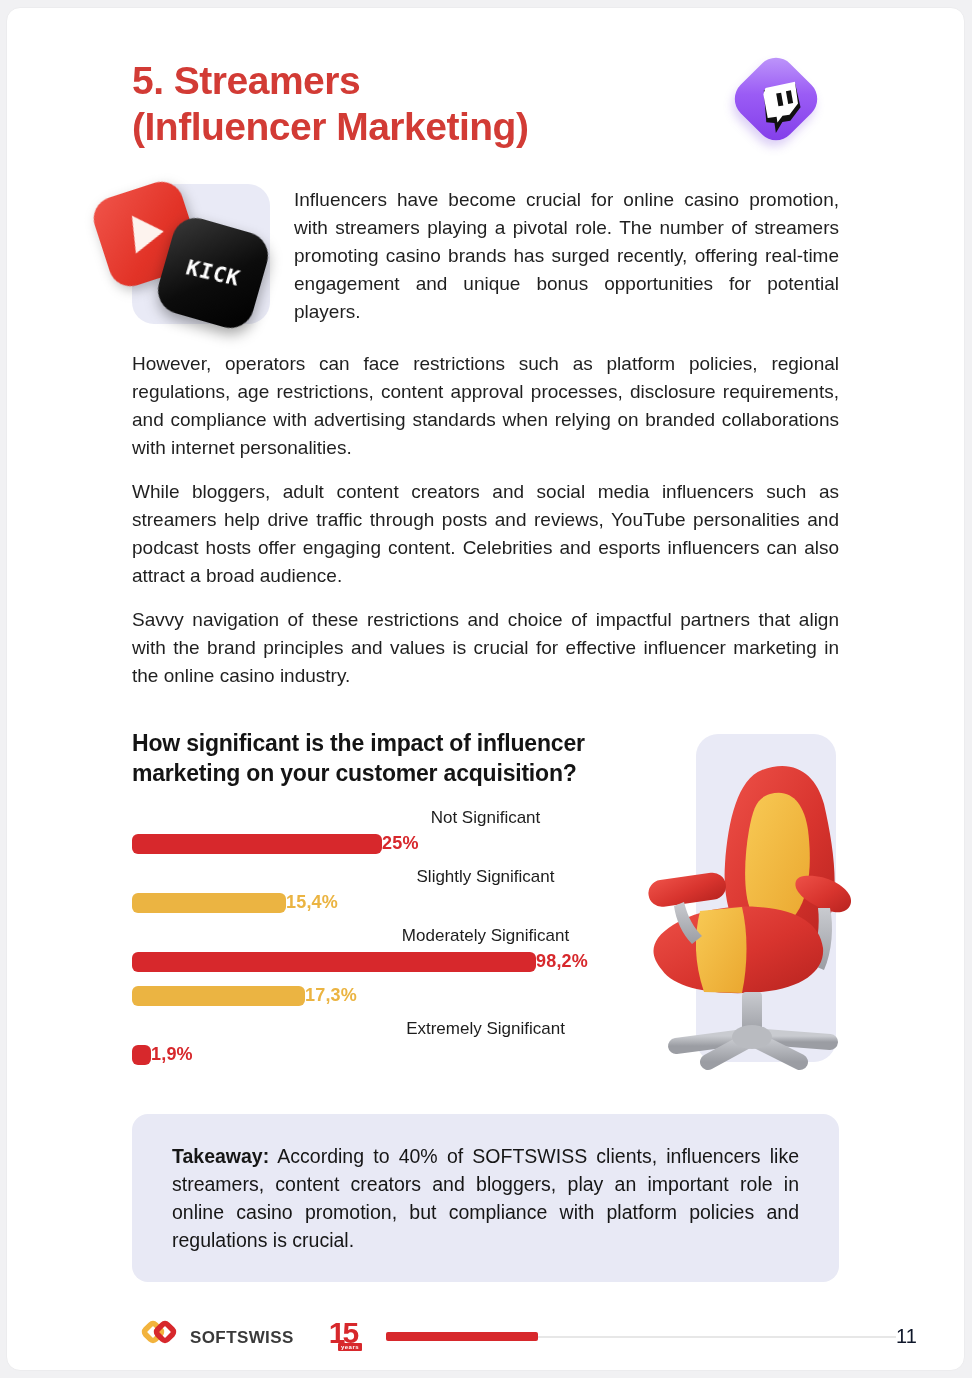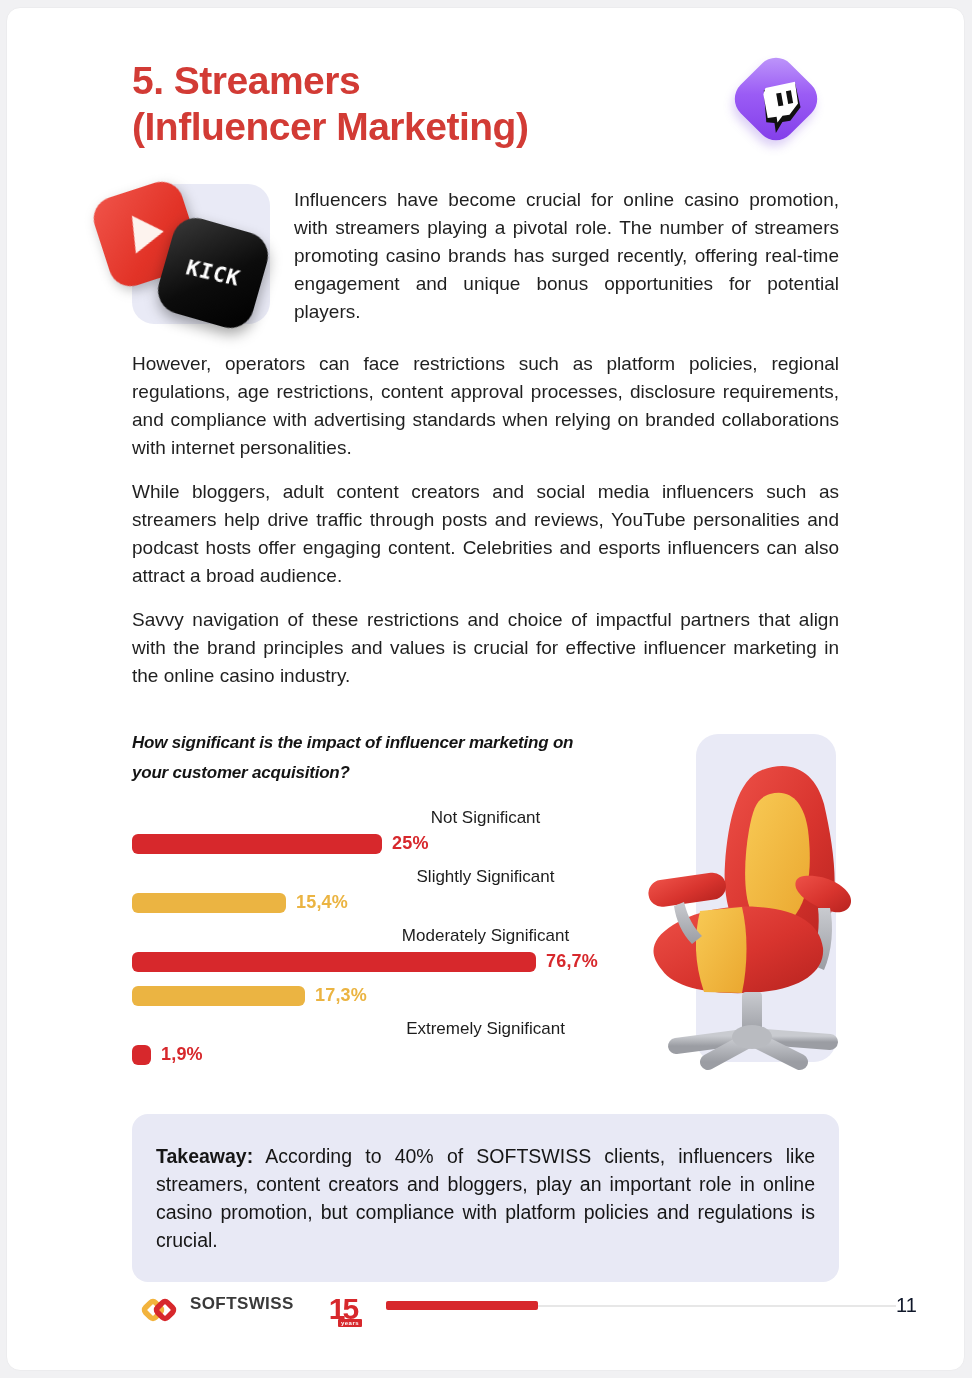--- a/index.html
+++ b/index.html
@@ -68,48 +68,48 @@
     transform: rotate(-3deg) skewX(-4deg);
     font-family: "DejaVu Sans Mono", monospace;
   }
 
   
   .body-par { font-size: 19px; line-height: 28px; text-align: justify; color: #1f1f1f; margin-bottom: 16px; }
   .intro-row .body-par { margin-bottom: 0; padding-top: 2px; }
 
   
   .chart-section { position: relative; margin-top: 38px; min-height: 340px; }
-  .chart-title { font-size: 17px; font-weight: 700; line-height: 30px; color: #141414; width: 480px; margin-bottom: 20px; letter-spacing: -0.2px; font-style: italic; }
+  .chart-title { font-size: 23px; font-weight: 700; line-height: 30px; color: #141414; width: 480px; margin-bottom: 20px; letter-spacing: -0.2px; }
   .bar-group { margin-bottom: 13px; }
   .bar-label { font-size: 17px; color: #1d1d1d; margin-bottom: 5px; text-align: center; }
-  .bar-row { display: flex; align-items: center; gap: 10px; }
+  .bar-row { display: flex; align-items: center; }
   .bar { height: 20px; border-radius: 6px; }
   .bar-value { font-size: 18px; font-weight: 700; letter-spacing: 0.2px; }
 
   .chair-card {
     position: absolute; right: 3px; top: 6px;
     width: 140px; height: 328px;
     background: #E9EAF6; border-radius: 22px;
   }
   .chair-art { position: absolute; right: -30px; top: 28px; z-index: 2; }
 
   
   .takeaway-box {
     margin-top: 46px;
     background: #E8E9F5;
     border-radius: 16px;
-    padding: 28px 24px;
+    padding: 28px 40px;
   }
   .takeaway-text { font-size: 19.5px; line-height: 28px; text-align: justify; color: #161616; }
   .takeaway-label { font-weight: 700; }
 
   
   .footer {
-    position: absolute; left: 131px; right: 125px; bottom: 36px;
-    display: flex; align-items: flex-start; height: 40px;
+    position: absolute; left: 131px; right: 125px; bottom: 22px;
+    display: flex; align-items: flex-end; height: 40px;
   }
   .brand-mark { flex: 0 0 auto; margin-right: 10px; display: flex; align-items: center; }
   .brand-name { font-size: 17px; font-weight: 700; letter-spacing: 0.4px; color: #3a3a3a; }
   .anniv-mark { position: relative; margin-left: 35px; color: #D7282C; font-weight: 800; font-size: 30px; letter-spacing: -3px; line-height: 1; padding-right: 8px; }
   .anniv-caption {
     position: absolute; right: 2px; bottom: -3px;
     background: #D7282C; color: #ffffff;
     font-size: 6px; font-weight: 700; letter-spacing: 0.5px;
     padding: 1px 3px; border-radius: 1px;
   }
@@ -171,21 +171,21 @@
       <div class="bar-label">Slightly Significant</div>
       <div class="bar-row">
         <div class="bar" style="width: 154px; background: rgb(235, 180, 66);"></div>
         <span class="bar-value" style="color: rgb(235, 180, 66);">15,4%</span>
       </div>
     </div>
     <div class="bar-group">
       <div class="bar-label">Moderately Significant</div>
       <div class="bar-row">
         <div class="bar" style="width: 404px; background: rgb(215, 40, 44);"></div>
-        <span class="bar-value" style="color: rgb(215, 40, 44);">76,7%</span>
+        <span class="bar-value" style="color: rgb(215, 40, 44);">98,2%</span>
       </div>
     </div>
     <div class="bar-group">
       <div class="bar-row">
         <div class="bar" style="width: 173px; background: rgb(235, 180, 66);"></div>
         <span class="bar-value" style="color: rgb(235, 180, 66);">17,3%</span>
       </div>
     </div>
     <div class="bar-group">
       <div class="bar-label">Extremely Significant</div>

